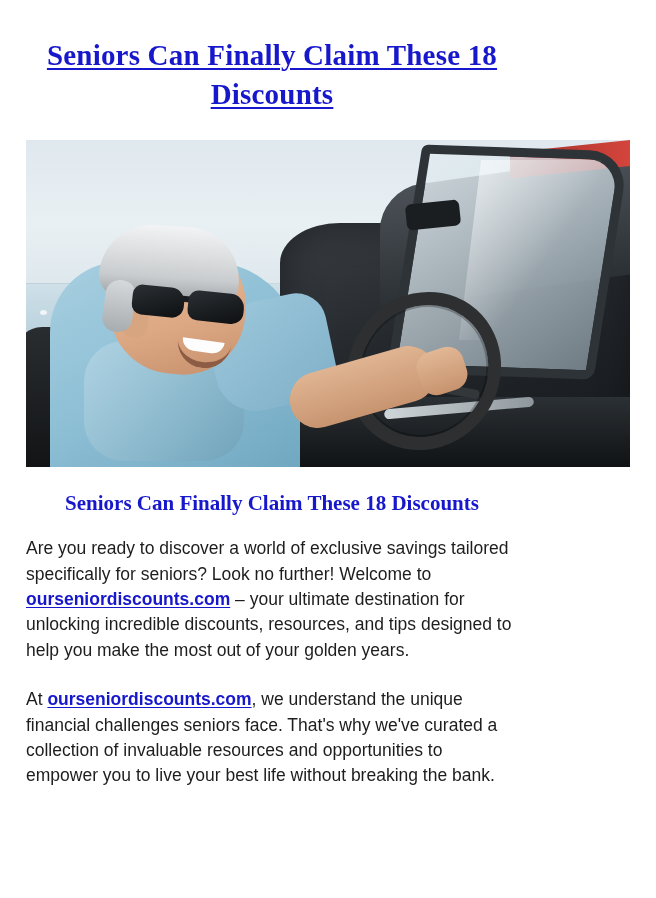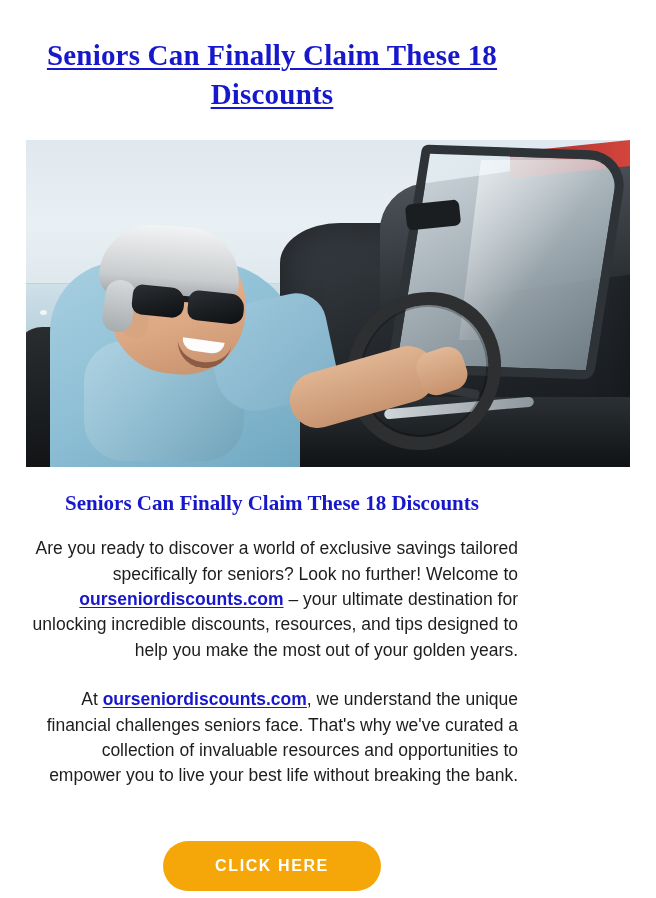--- a/index.html
+++ b/index.html
@@ -286,21 +286,20 @@
     font-weight: bold;
     font-size: 21px;
     color: #1717cc;
   }
   .body-copy {
     margin: 0;
     padding-top: 20px;
     font-size: 17.5px;
     line-height: 1.45;
     color: #1d1d1d;
-    text-align: right;
   }
   .body-copy + .body-copy {
     padding-top: 24px;
   }
   .inline-link {
     color: #1717cc;
     font-weight: bold;
     text-decoration: underline;
     text-underline-offset: 2px;
     cursor: pointer;
@@ -377,17 +376,14 @@
       <div class="lens r"></div>
     </div>
   </div>
 
   <h2 class="subhead">Seniors Can Finally Claim These 18 Discounts</h2>
 
   <p class="body-copy"><span>Are you ready to discover a world of exclusive savings tailored specifically for seniors? Look no further! Welcome to </span><span class="inline-link">ourseniordiscounts.com</span><span> – your ultimate destination for unlocking incredible discounts, resources, and tips designed to help you make the most out of your golden years.</span></p>
 
   <p class="body-copy"><span>At </span><span class="inline-link">ourseniordiscounts.com</span><span>, we understand the unique financial challenges seniors face. That's why we've curated a collection of invaluable resources and opportunities to empower you to live your best life without breaking the bank.</span></p>
 
-  <div class="cta-wrap">
-    <button class="cta-button">CLICK HERE</button>
-  </div>
 
 </div>
 
 </body></html>

